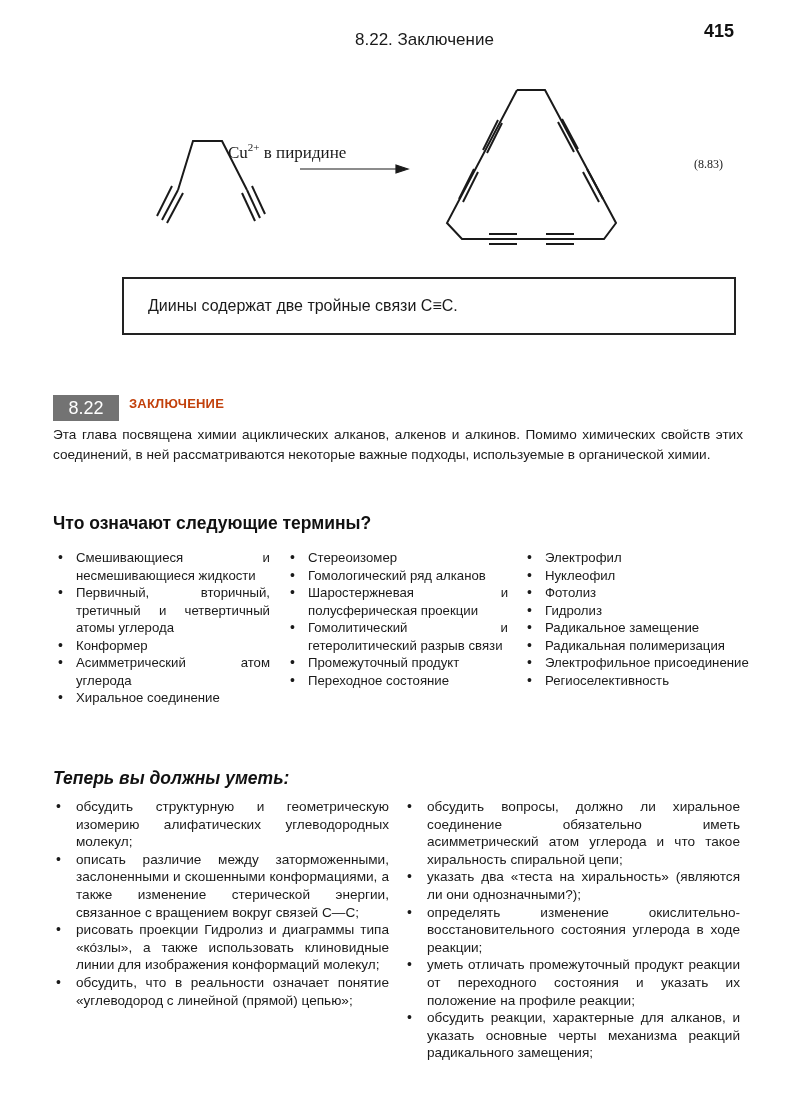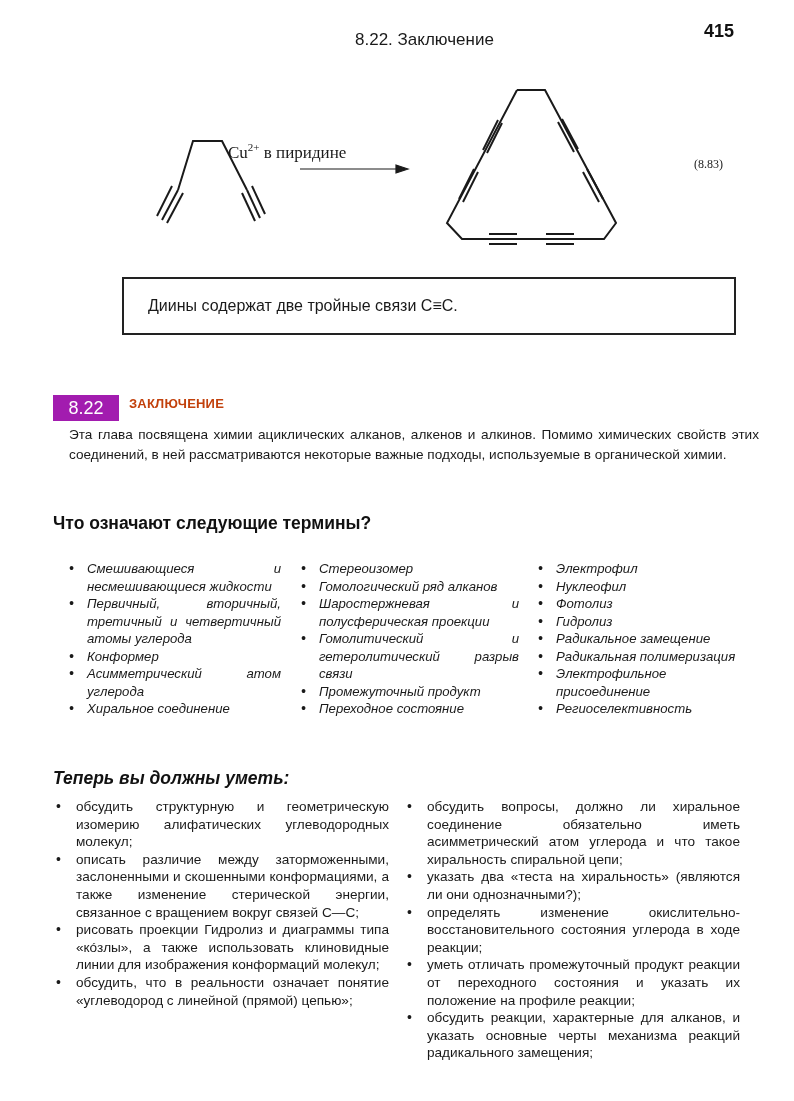--- a/index.html
+++ b/index.html
@@ -10,27 +10,27 @@
   .page-number { left: 704px; top: 21px; font-size: 18px; font-weight: bold; color: #111; }
 
   .scheme { left: 140px; top: 80px; width: 620px; height: 180px; }
   .reagent { left: 228px; top: 141px; font-family: "Liberation Serif", serif; font-size: 17px; color: #1a1a1a; white-space: nowrap; }
   .reagent sup { font-size: 11px; }
   .eq-number { left: 694px; top: 157px; font-family: "Liberation Serif", serif; font-size: 12px; color: #1a1a1a; }
 
   .note-box { left: 122px; top: 277px; width: 614px; height: 58px; border: 2px solid #222; box-sizing: border-box; }
   .note-text { left: 148px; top: 297px; font-size: 16px; color: #1a1a1a; }
 
-  .sec-badge { left: 53px; top: 395px; width: 66px; height: 26px; background: #a21caf; color: #fff; font-size: 18px; line-height: 26px; text-align: center; }
+  .sec-badge { left: 53px; top: 395px; width: 66px; height: 26px; background: #737373; color: #fff; font-size: 18px; line-height: 26px; text-align: center; }
   .sec-title { left: 129px; top: 396px; font-size: 13px; font-weight: bold; letter-spacing: 0.2px; color: #c2410c; }
-  .intro { left: 53px; top: 425px; width: 690px; font-size: 13.6px; line-height: 20px; text-align: justify; color: #1a1a1a; margin-left: 16px; }
+  .intro { left: 53px; top: 425px; width: 690px; font-size: 13.6px; line-height: 20px; text-align: justify; color: #1a1a1a; }
 
   .terms-heading { left: 53px; top: 513px; font-size: 17.5px; font-weight: bold; color: #111; }
 
-  ul.terms { list-style: none; margin: 11px; padding: 0; font-size: 13.2px; line-height: 17.5px; color: #1a1a1a; font-style: italic; }
+  ul.terms { list-style: none; margin: 0; padding: 0; font-size: 13.2px; line-height: 17.5px; color: #1a1a1a; }
   ul.terms li { position: relative; padding-left: 18px; }
   ul.terms li::before { content: "\2022"; position: absolute; left: 0; top: 0; font-size: 14px; }
   .col1 { left: 58px; top: 549px; width: 212px; }
   .col2 { left: 290px; top: 549px; width: 218px; }
   .col3 { left: 527px; top: 549px; width: 222px; }
   .col1 li, .col2 li { text-align: justify; }
 
   .skills-heading { left: 53px; top: 768px; font-size: 17.5px; font-weight: bold; font-style: italic; color: #111; }
   ul.skills { list-style: none; margin: 0; padding: 0; font-size: 13.6px; line-height: 17.6px; color: #1a1a1a; }
   ul.skills li { position: relative; padding-left: 20px; text-align: justify; }

